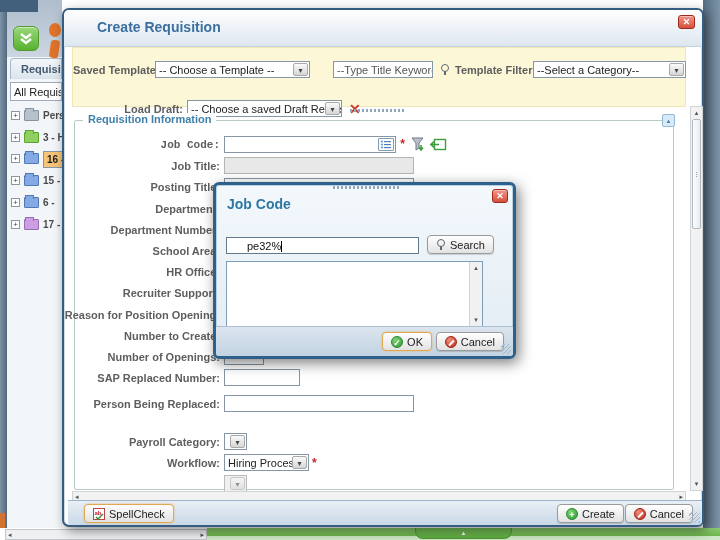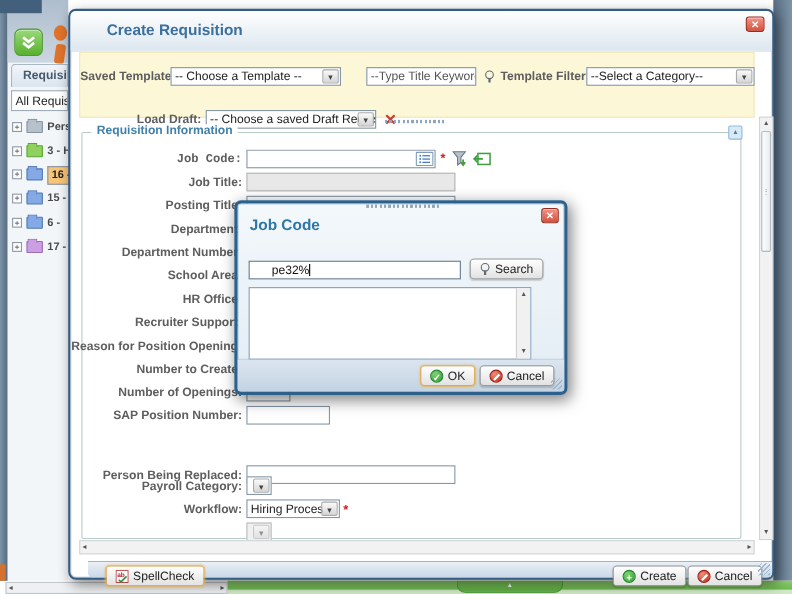--- a/index.html
+++ b/index.html
@@ -96,21 +96,21 @@
   .collapse-ic{position:absolute;left:598px;top:104px;width:13px;height:13px;background:#d9eaf6;
           border:1px solid #8fb9d9;border-radius:2px;font-size:7px;color:#4a7ba6;text-align:center;line-height:11px;}
   .rows{position:absolute;left:0;top:126px;width:622px;height:355px;overflow:hidden;}
   .frow{position:absolute;left:0;width:100%;height:19px;}
   .flabel{position:absolute;left:0;top:3px;width:156px;text-align:right;font-weight:700;color:#5e5e5e;white-space:nowrap;}
   .fctl{position:absolute;left:160px;top:0;display:flex;align-items:center;}
   .lookup-btn{position:absolute;right:1px;top:1px;bottom:1px;width:16px;background:#fff;border:1px solid #7f9db9;
        border-radius:1px;display:flex;align-items:center;justify-content:center;}
   .vscroll{position:absolute;left:626px;top:96px;width:13px;height:385px;}
   .hscroll{position:absolute;left:8px;top:481px;width:614px;height:13px;}
-  .mfooter{position:absolute;left:16px;bottom:0;right:0;height:15px;border-radius:0 0 4px 4px;
+  .mfooter{position:absolute;left:4px;bottom:0;right:0;height:25px;border-radius:0 0 4px 4px;
            background:linear-gradient(#e9eff6,#c9d8e7);border-top:1px solid #9eb4ca;}
   .mfooter::after{content:"";position:absolute;right:2px;bottom:2px;width:11px;height:11px;
       background:repeating-linear-gradient(135deg,transparent 0 2px,#9fb8cd 2px 3px);}
   
   .jdlg{position:absolute;left:213px;top:182px;width:303px;height:177px;border-radius:6px;
         border:3px solid #2d618c;background:linear-gradient(#f3f8fb,#e2ecf4);
         box-shadow:3px 4px 14px rgba(0,0,0,.5),inset 0 0 0 1px #b9cfe2;z-index:20;}
   .jtitle{position:absolute;left:11px;top:11px;font-size:14px;font-weight:600;color:#2e76a4;}
   .jgrip{position:absolute;left:117px;top:1px;width:66px;}
   .jinput{position:absolute;left:10px;top:52px;width:193px;height:17px;background:#fff;border:1px solid #62798e;
@@ -306,26 +306,26 @@
             <div class="tin" style="width:40px"></div>
           </div>
         </div>
         <div class="frow" style="top: 212px;">
           <span class="flabel">Number of Openings:</span>
           <div class="fctl">
             <div class="tin" style="width:40px"></div>
           </div>
         </div>
         <div class="frow" style="top: 233.2px;">
-          <span class="flabel">SAP Position Number:</span>
+          <span class="flabel">SAP Replaced Number:</span>
           <div class="fctl">
             <div class="tin" style="width:76px"></div>
           </div>
         </div>
-        <div class="frow" style="top: 287px; padding-left: 16px;">
+        <div class="frow" style="top: 259px; padding-left: 16px;">
           <span class="flabel">Person Being Replaced:</span>
           <div class="fctl">
             <div class="tin" style="width:190px"></div>
           </div>
         </div>
         <div class="frow" style="top: 296.8px;">
           <span class="flabel">Payroll Category:</span>
           <div class="fctl">
             <div class="sel" style="width:22px">
               <span class="dd-btn">▾</span>

